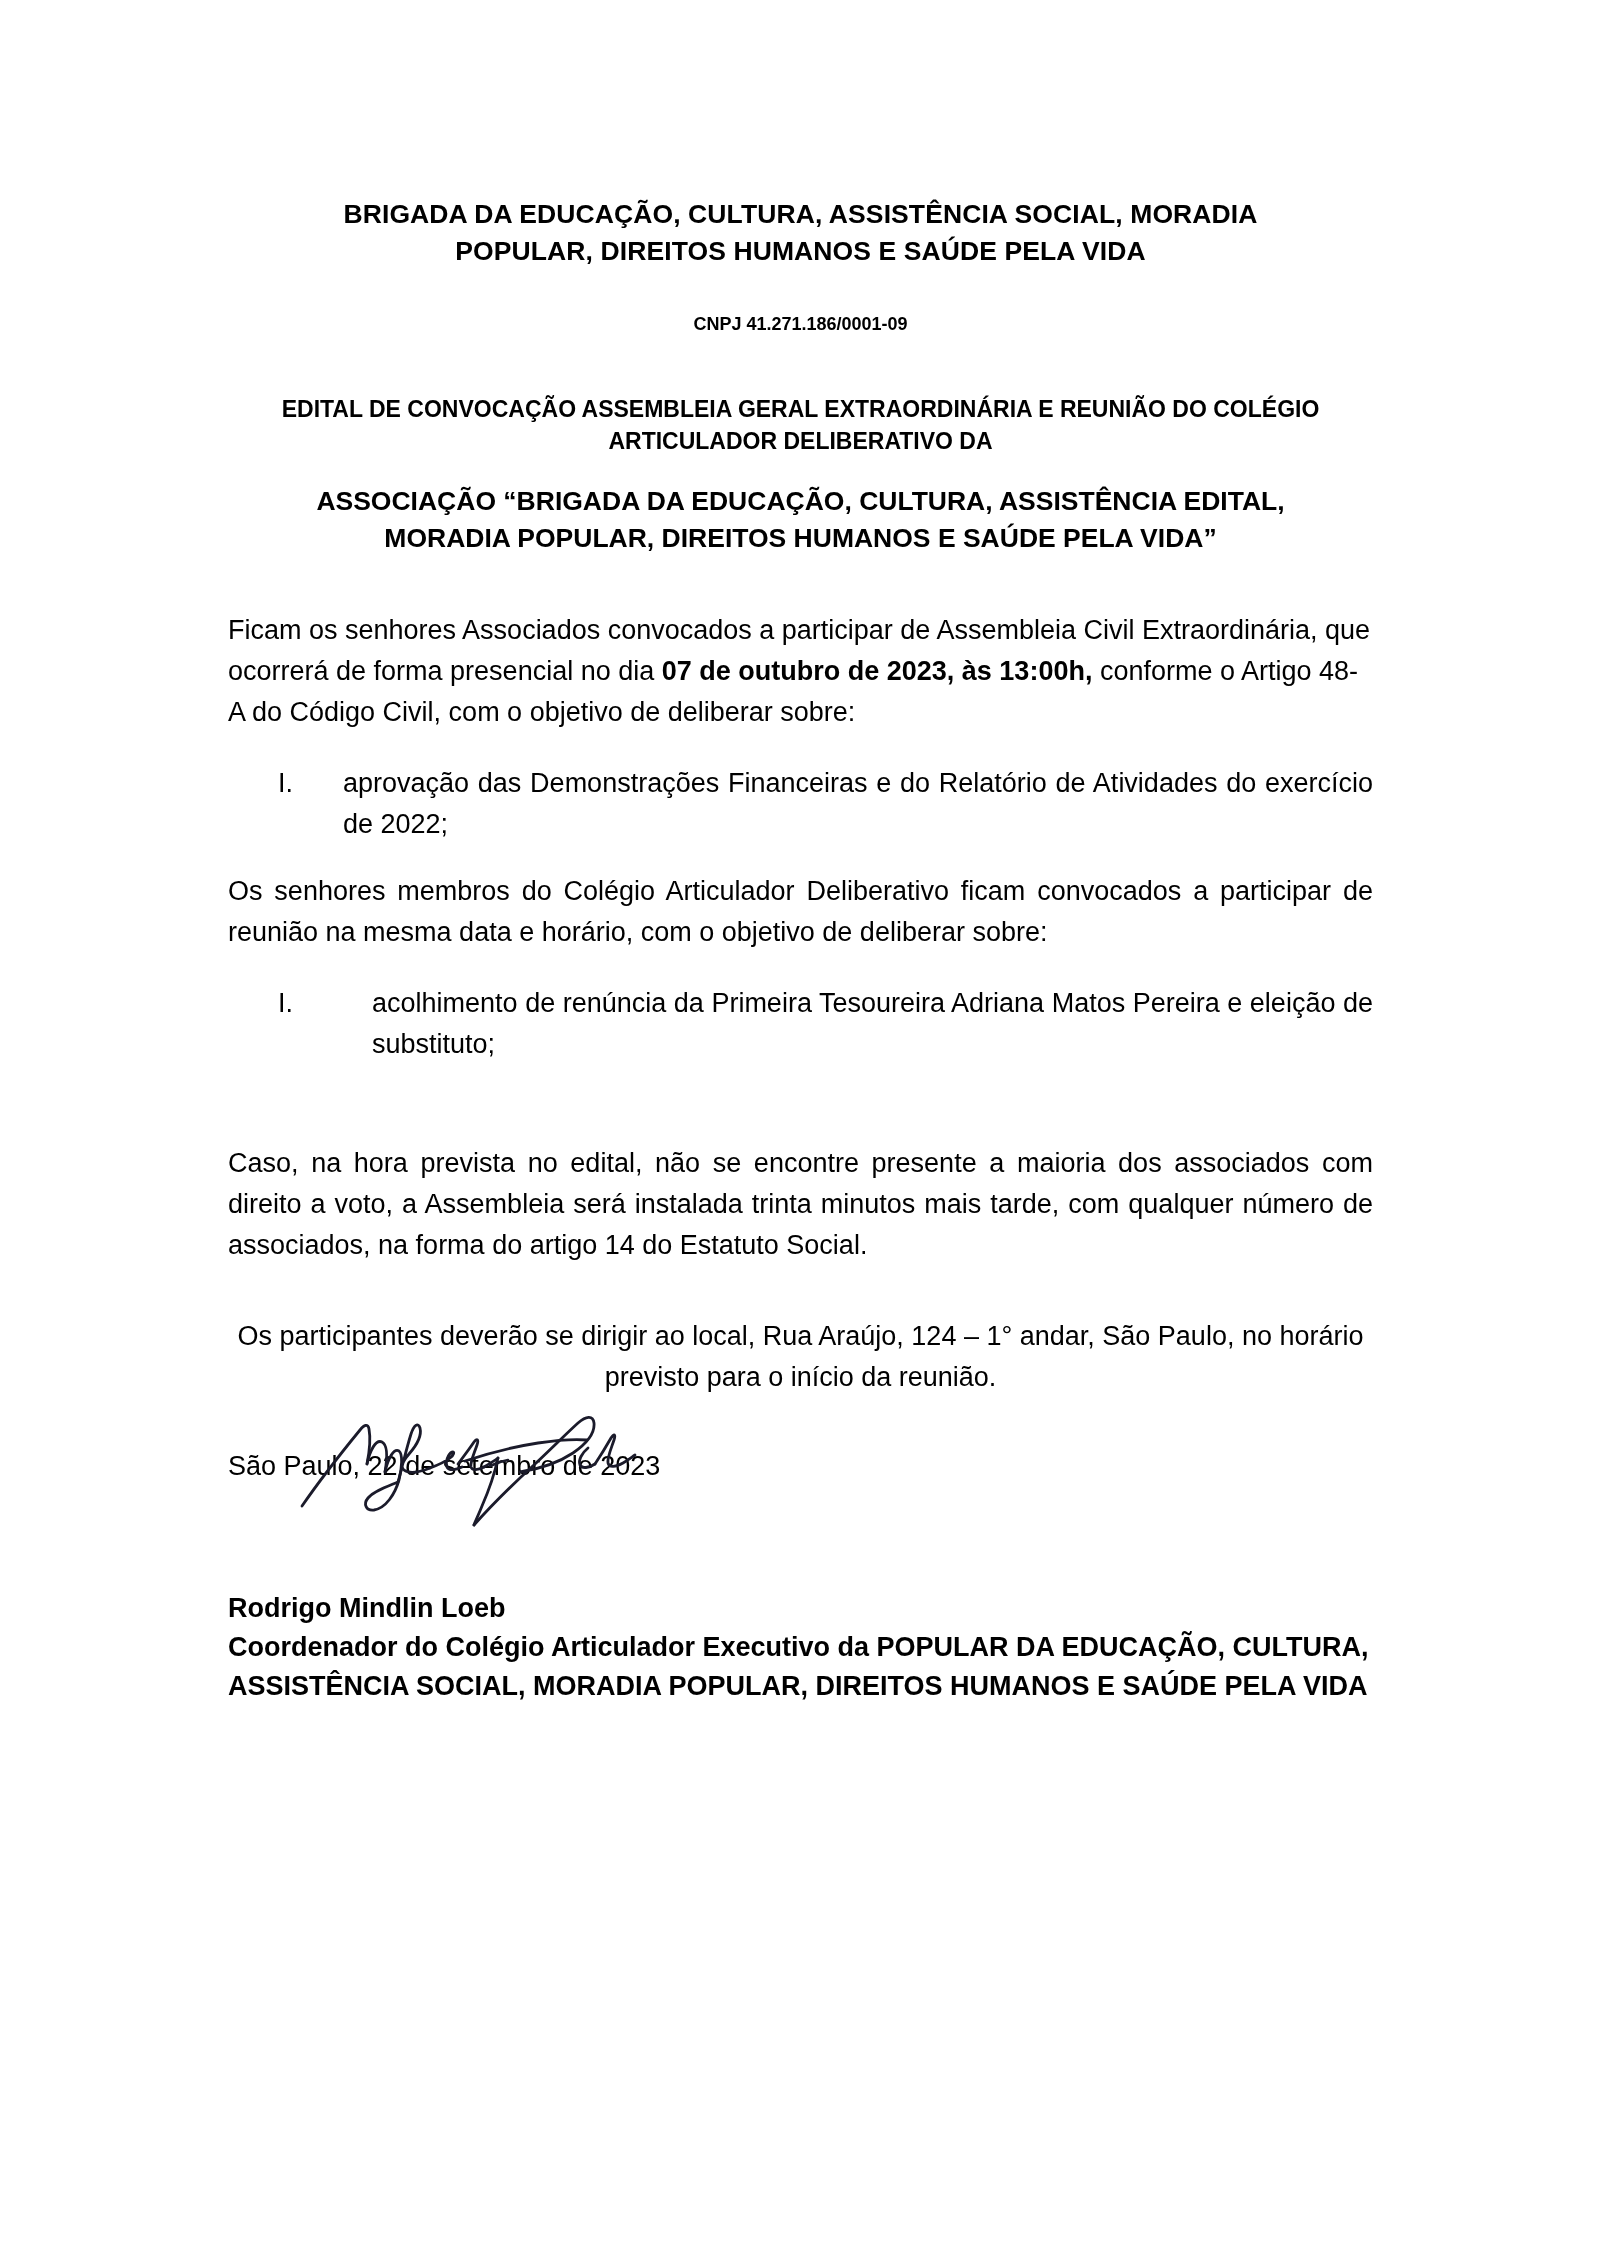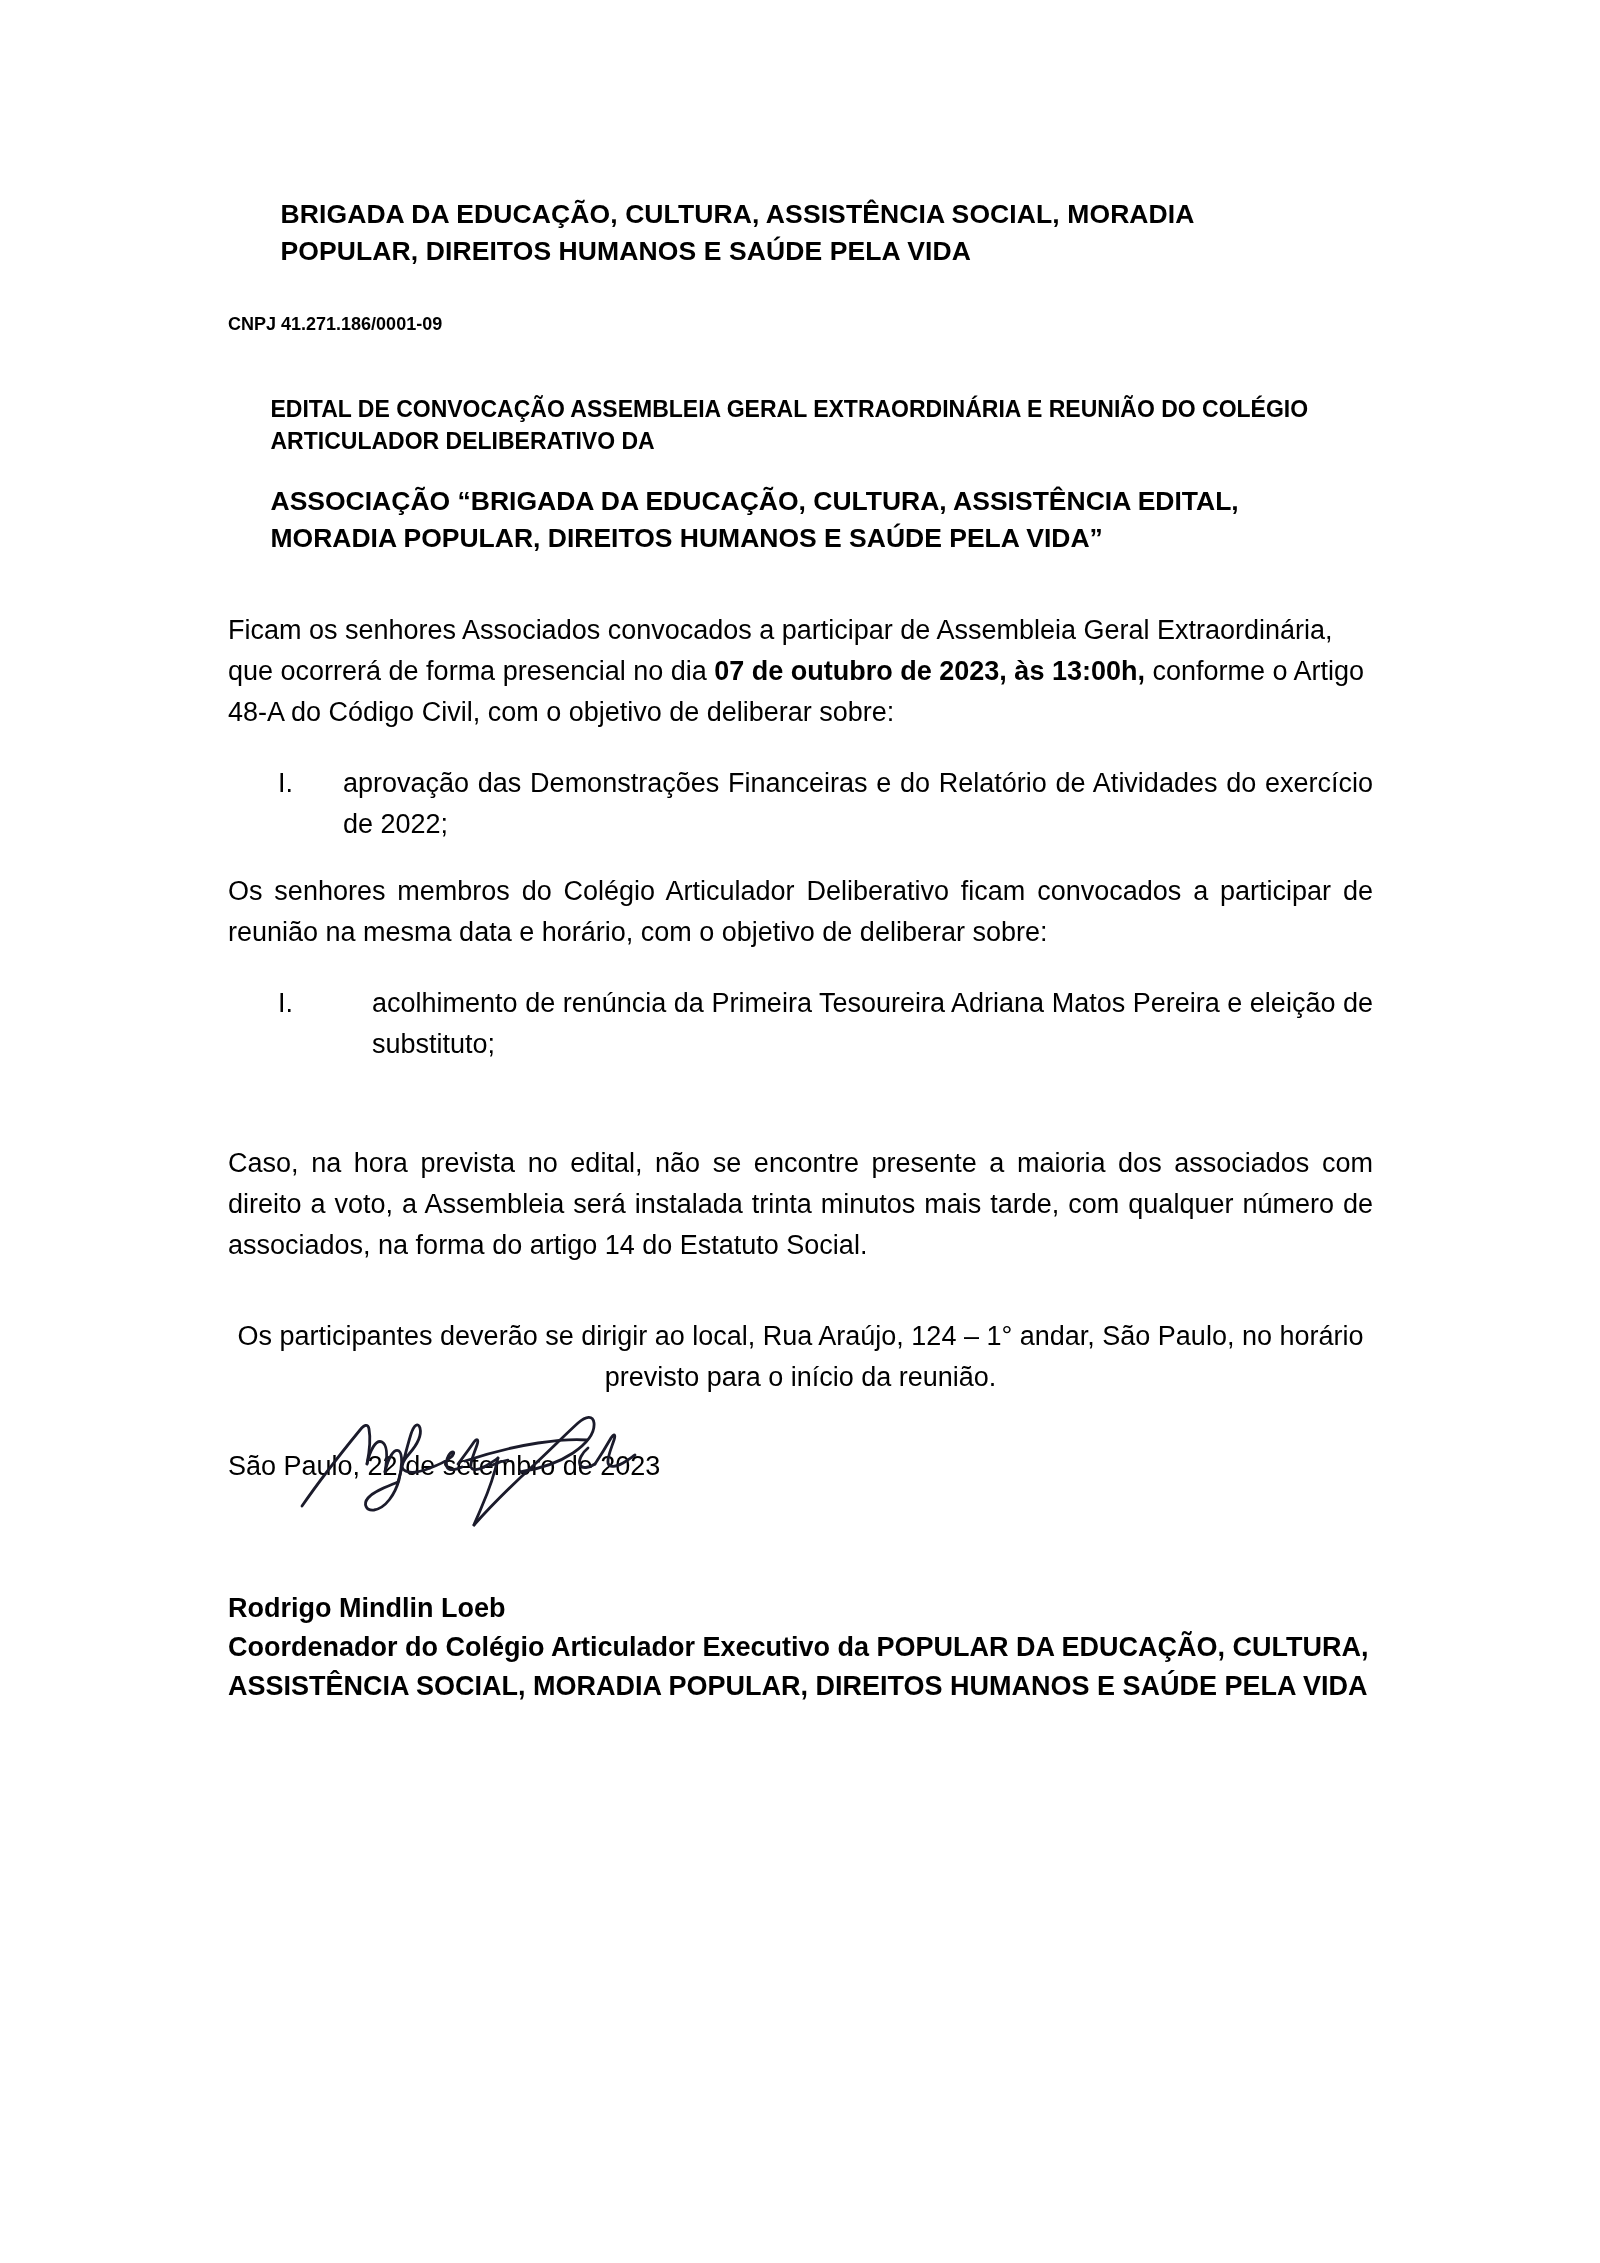--- a/index.html
+++ b/index.html
@@ -25,20 +25,21 @@
   .content {
     position: absolute;
     left: 228px;
     top: 0;
     width: 1145px;
   }
 
   
   .header-block {
     padding-top: 196px;
+    text-align: center;
   }
   .org-title {
     font-size: 26.5px;
     font-weight: bold;
     line-height: 1.38;
     letter-spacing: 0.1px;
     margin: 0 auto;
     width: 1040px;
   }
   .cnpj-line {
@@ -157,21 +158,21 @@
     <div class="header-block">
       <div class="org-title">BRIGADA DA EDUCAÇÃO, CULTURA, ASSISTÊNCIA SOCIAL, MORADIA POPULAR, DIREITOS HUMANOS E SAÚDE PELA VIDA</div>
 
       <div class="cnpj-line">CNPJ 41.271.186/0001-09</div>
 
       <div class="edital-title">EDITAL DE CONVOCAÇÃO ASSEMBLEIA GERAL EXTRAORDINÁRIA E REUNIÃO DO COLÉGIO ARTICULADOR DELIBERATIVO DA</div>
 
       <div class="assoc-title">ASSOCIAÇÃO “BRIGADA DA EDUCAÇÃO, CULTURA, ASSISTÊNCIA EDITAL, MORADIA POPULAR, DIREITOS HUMANOS E SAÚDE PELA VIDA”</div>
     </div>
 
-    <p class="para p-intro"><span>Ficam os senhores Associados convocados a participar de Assembleia Geral Extraordinária, que ocorrerá de forma presencial no dia </span><b>07 de outubro de 2023, às 13:00h,</b><span> conforme o Artigo 48-A do Código Civil, com o objetivo de deliberar sobre:</span></p>
+    <p class="para p-intro"><span>Ficam os senhores Associados convocados a participar de Assembleia Civil Extraordinária, que ocorrerá de forma presencial no dia </span><b>07 de outubro de 2023, às 13:00h,</b><span> conforme o Artigo 48-A do Código Civil, com o objetivo de deliberar sobre:</span></p>
 
     <ol class="roman-list list-one">
       <li class="roman-item">
         <span class="roman-marker">I.</span>
         <span>aprovação das Demonstrações Financeiras e do Relatório de Atividades do exercício de 2022;</span>
       </li>
     </ol>
 
     <p class="para p-colegio">Os senhores membros do Colégio Articulador Deliberativo ficam convocados a participar de reunião na mesma data e horário, com o objetivo de deliberar sobre:</p>
 

